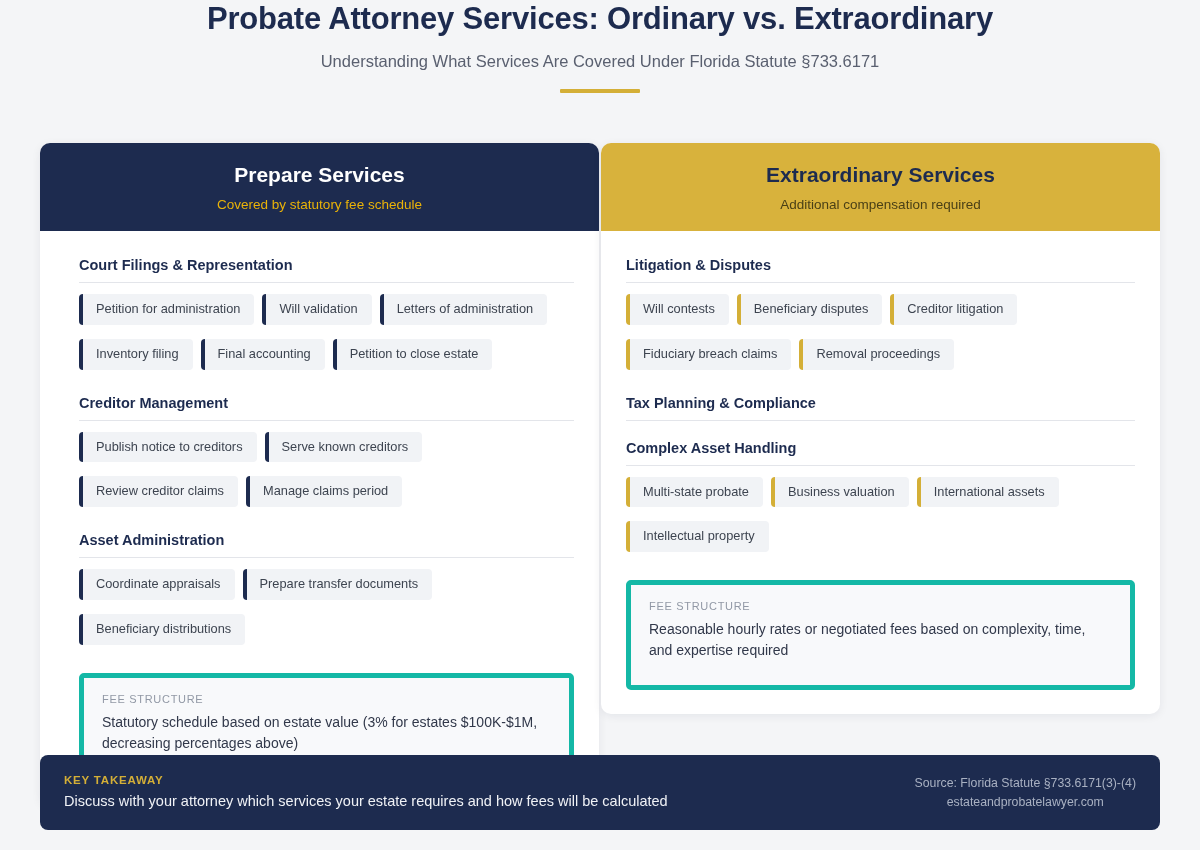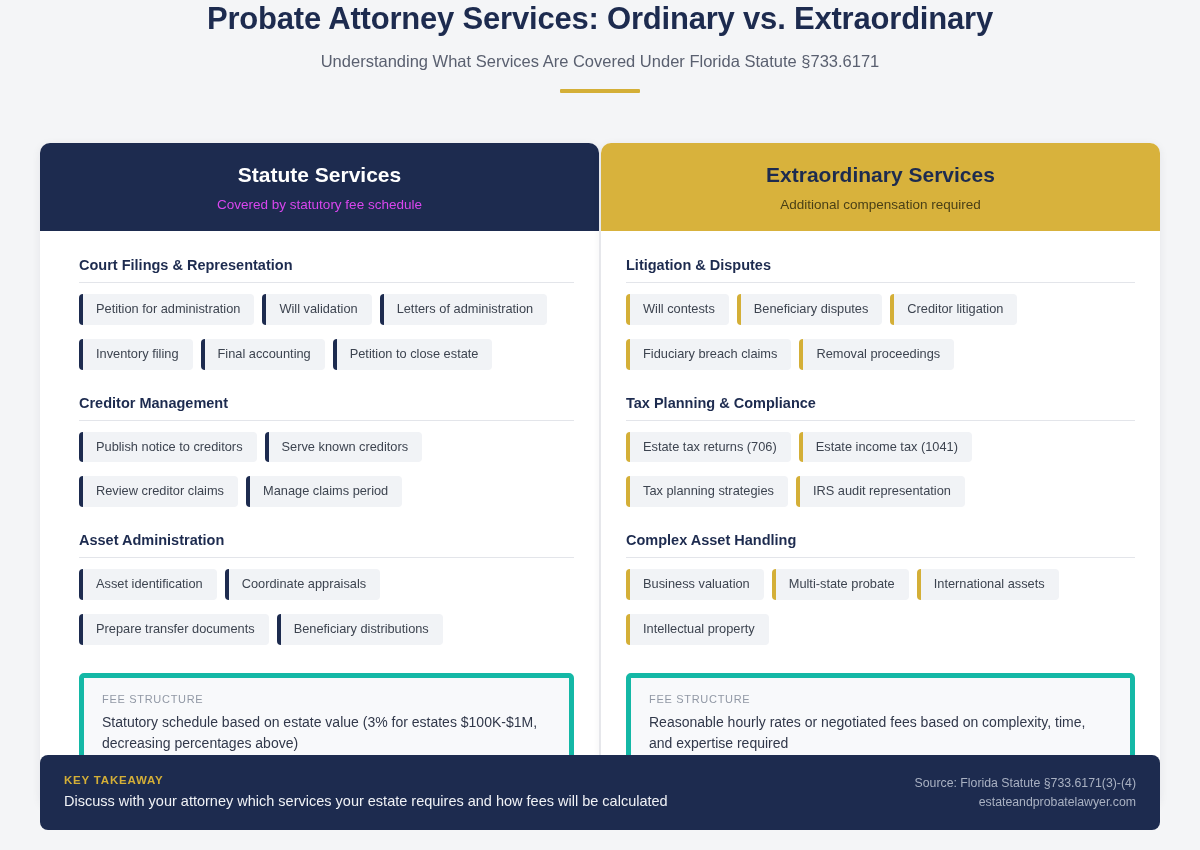--- a/index.html
+++ b/index.html
@@ -79,21 +79,21 @@
     font-size: 21px;
     font-weight: bold;
     line-height: 1.2;
   }
   .card-head-sub {
     margin-top: 9px;
     font-size: 13.5px;
     font-weight: 400;
   }
   .card-head.ordinary .card-head-title { color: #ffffff; }
-  .card-head.ordinary .card-head-sub  { color: #d946ef; }
+  .card-head.ordinary .card-head-sub  { color: #eab308; }
   .card-head.extraordinary .card-head-title { color: #1d2b4f; }
   .card-head.extraordinary .card-head-sub  { color: #4a4016; }
 
   .card-body {
     padding: 26px 25px 24px 25px;
     flex: 1;
   }
 
   .section { margin-bottom: 19px; }
   .section:last-of-type { margin-bottom: 0; }
@@ -171,42 +171,42 @@
     color: #d4af37;
     text-transform: uppercase;
     margin-bottom: 6px;
   }
   .takeaway-text {
     font-size: 14.5px;
     color: #f0f2f6;
     line-height: 1.3;
   }
   .source {
-    text-align: right;
+    text-align: center;
     font-size: 12.3px;
     color: #a9b1c2;
     line-height: 1.5;
   }
 </style>
 </head>
 <body>
 
 <div class="page">
 
   <div class="header">
     <div class="title">Probate Attorney Services: Ordinary vs. Extraordinary</div>
     <div class="subtitle">Understanding What Services Are Covered Under Florida Statute §733.6171</div>
     <div class="accent-rule"></div>
   </div>
 
   <div class="columns">
 
     <div class="card">
       <div class="card-head ordinary">
-        <div class="card-head-title">Statute Services</div>
+        <div class="card-head-title">Prepare Services</div>
         <div class="card-head-sub">Covered by statutory fee schedule</div>
       </div>
       <div class="card-body body-left">
 
         <div class="section">
           <div class="section-title">Court Filings &amp; Representation</div>
           <div class="tag-row">
             <span class="tag">Petition for administration</span>
             <span class="tag">Will validation</span>
             <span class="tag">Letters of administration</span>
@@ -222,21 +222,20 @@
             <span class="tag">Publish notice to creditors</span>
             <span class="tag">Serve known creditors</span>
             <span class="tag">Review creditor claims</span>
             <span class="tag">Manage claims period</span>
           </div>
         </div>
 
         <div class="section">
           <div class="section-title">Asset Administration</div>
           <div class="tag-row">
-            <span class="tag">Asset identification</span>
             <span class="tag">Coordinate appraisals</span>
             <span class="tag">Prepare transfer documents</span>
             <span class="tag">Beneficiary distributions</span>
           </div>
         </div>
 
         <div class="fee-box">
           <div class="fee-label">FEE STRUCTURE</div>
           <div class="fee-text">Statutory schedule based on estate value (3% for estates $100K-$1M, decreasing percentages above)</div>
         </div>
@@ -257,33 +256,27 @@
             <span class="tag">Will contests</span>
             <span class="tag">Beneficiary disputes</span>
             <span class="tag">Creditor litigation</span>
             <span class="tag">Fiduciary breach claims</span>
             <span class="tag">Removal proceedings</span>
           </div>
         </div>
 
         <div class="section">
           <div class="section-title">Tax Planning &amp; Compliance</div>
-          <div class="tag-row">
-            <span class="tag">Estate tax returns (706)</span>
-            <span class="tag">Estate income tax (1041)</span>
-            <span class="tag">Tax planning strategies</span>
-            <span class="tag">IRS audit representation</span>
-          </div>
         </div>
 
         <div class="section">
           <div class="section-title">Complex Asset Handling</div>
           <div class="tag-row">
+            <span class="tag">Multi-state probate</span>
             <span class="tag">Business valuation</span>
-            <span class="tag">Multi-state probate</span>
             <span class="tag">International assets</span>
             <span class="tag">Intellectual property</span>
           </div>
         </div>
 
         <div class="fee-box">
           <div class="fee-label">FEE STRUCTURE</div>
           <div class="fee-text">Reasonable hourly rates or negotiated fees based on complexity, time, and expertise required</div>
         </div>
 

